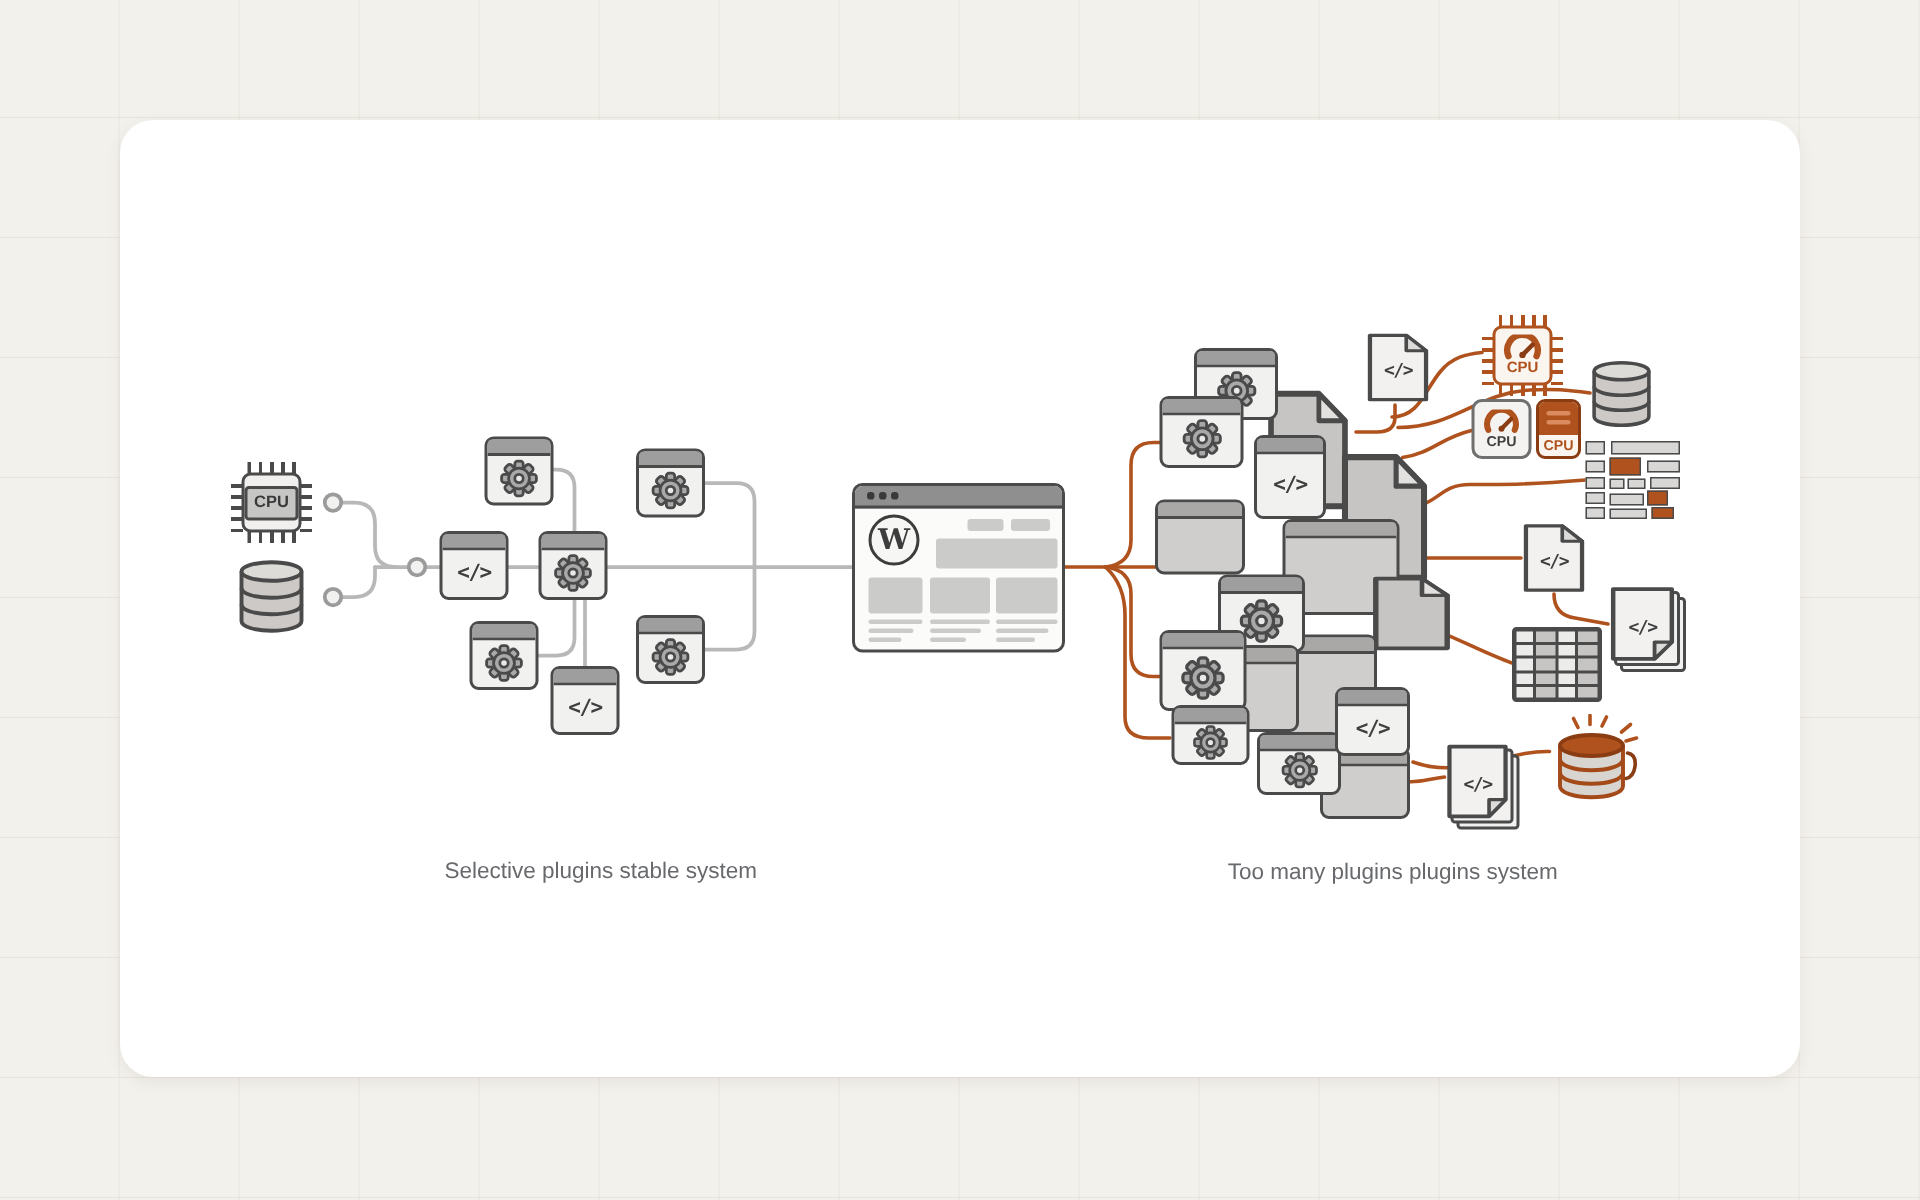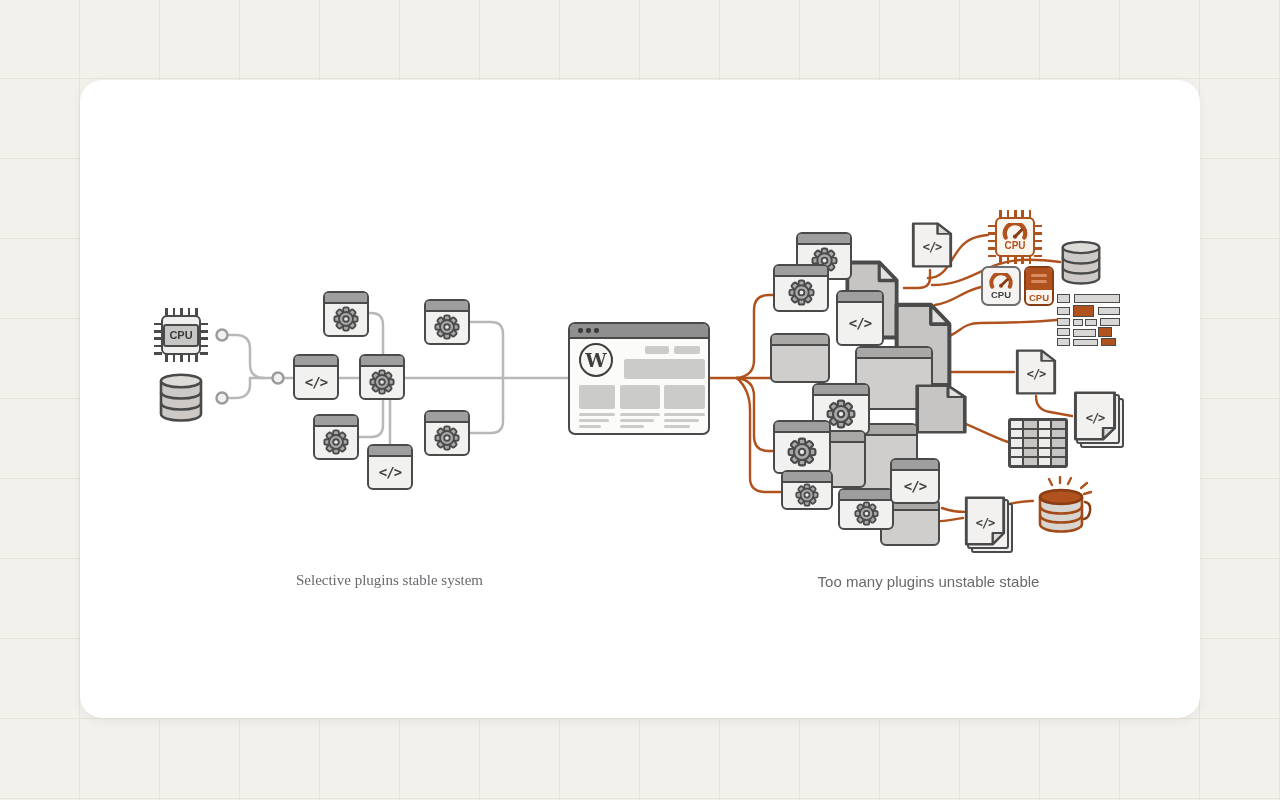--- a/index.html
+++ b/index.html
@@ -459,17 +459,17 @@
           <line x1="49" y1="12" x2="55" y2="7"></line>
           <line x1="52" y1="18" x2="59" y2="16"></line>
         </g>
         <path d="M8 21 V48 c0 4.5 9.5 7.5 21 7.5 s21 -3 21 -7.5 V21" fill="#d8d5d1" stroke="#a34a18" stroke-width="2.6"></path>
         <path d="M8 30 c0 4.5 9.5 7.5 21 7.5 s21 -3 21 -7.5 M8 39 c0 4.5 9.5 7.5 21 7.5 s21 -3 21 -7.5" fill="none" stroke="#a34a18" stroke-width="2.6"></path>
         <ellipse cx="29" cy="21" rx="21" ry="7" fill="#b0521d" stroke="#8a3c12" stroke-width="2.6"></ellipse>
         <path d="M53 26 q 6 1 5 9 q -1 7 -6 8" fill="none" stroke="#8a3c12" stroke-width="2.4" stroke-linecap="round"></path>
       </svg>
     </div>
 
-    <div class="caption" style="left:137px;top:492px;font-family:Liberation Serif, serif;">Selective plugins stable system</div>
-    <div class="caption" style="left:676px;top:493px;">Too many plugins unstable stable</div>
+    <div class="caption" style="left:148px;top:492px;">Selective plugins stable system</div>
+    <div class="caption" style="left:676px;top:493px;">Too many plugins plugins system</div>
 
   </div>
 </div>
 
 </body></html>

